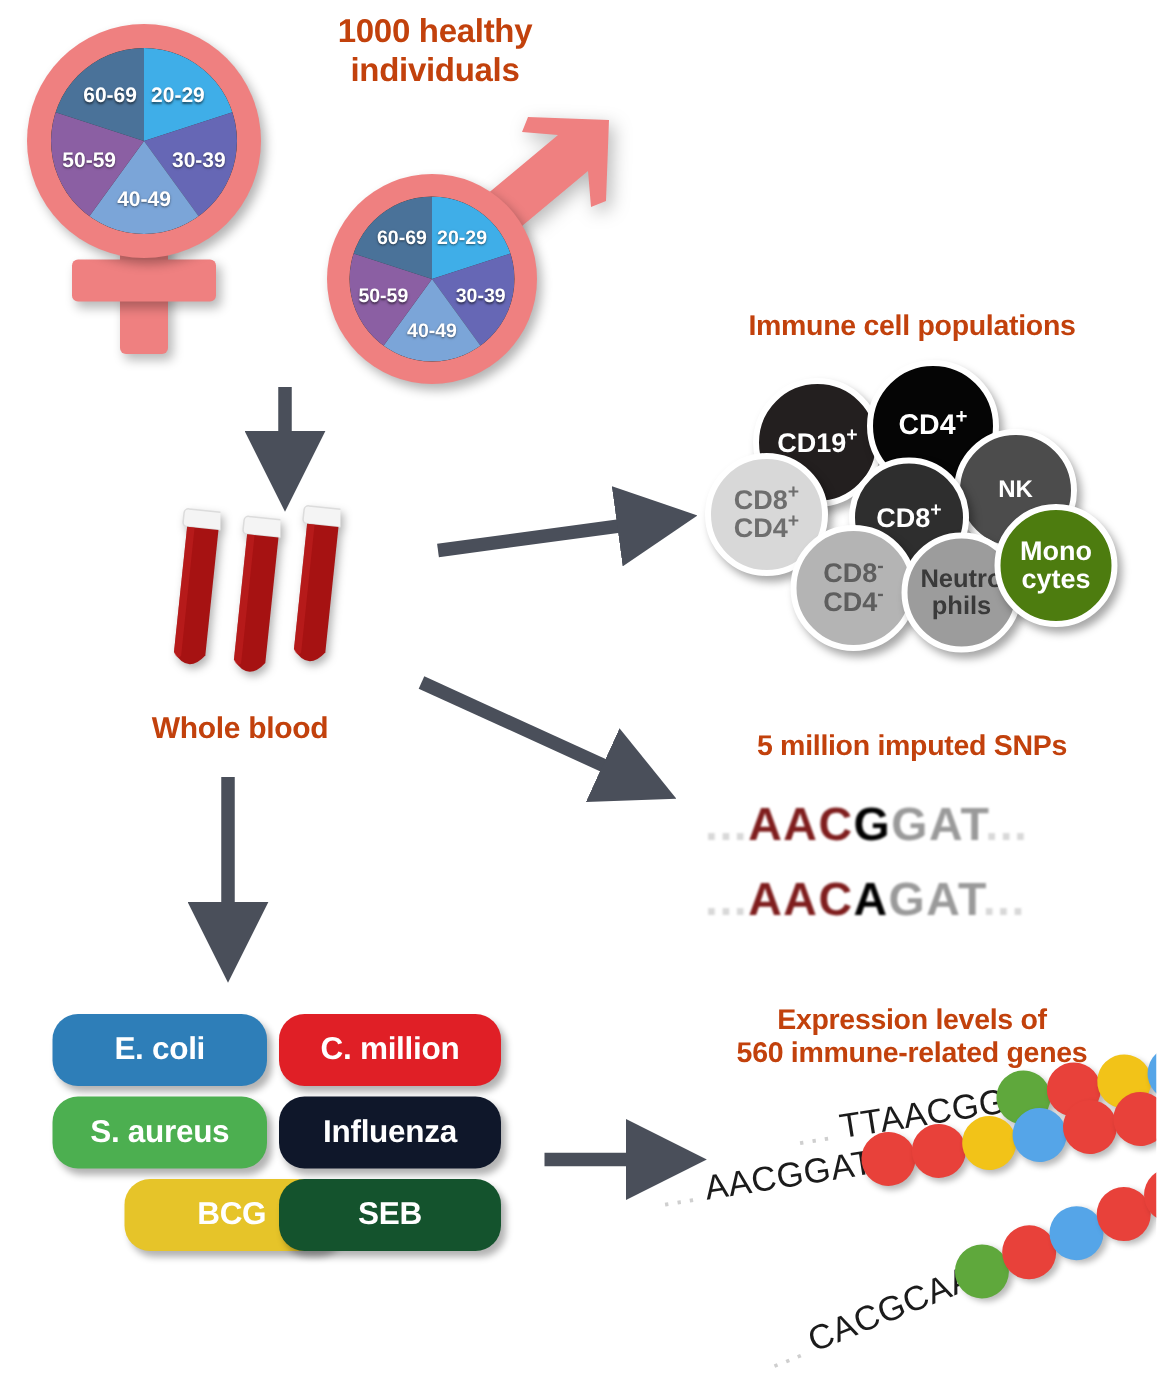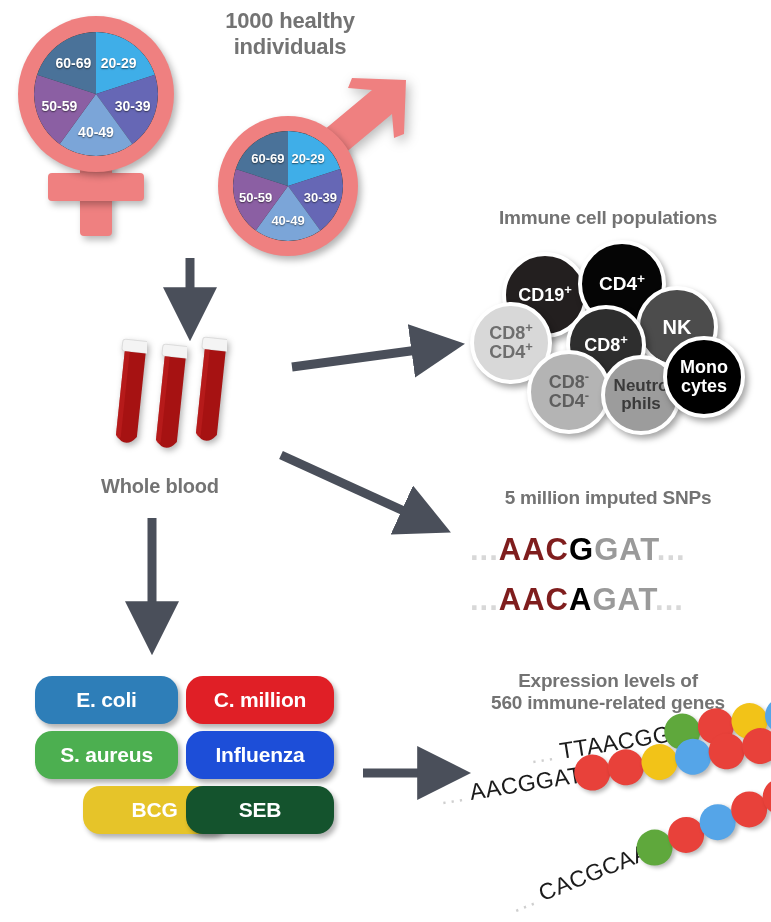--- a/index.html
+++ b/index.html
@@ -16,21 +16,21 @@
     width: 771px;
     height: 922px;
     background: #ffffff;
     overflow: hidden;
   }
   .abs { position: absolute; }
 
   
   .heading {
     font-weight: bold;
-    color: #737373;
+    color: #c2410c;
     text-align: center;
     line-height: 1.18;
     letter-spacing: -0.2px;
   }
   #title-1000 {
     left: 175px; top: 8px; width: 230px;
     font-size: 22px;
   }
   #title-immune {
     left: 452px; top: 207px; width: 312px;
@@ -264,57 +264,57 @@
   <div class="heading abs" id="label-whole-blood">Whole blood</div>
 
   <div class="heading abs" id="title-immune">Immune cell populations</div>
   <div class="abs" id="immune-cells" style="left:0;top:0;width:771px;height:922px;text-decoration:underline;">
       <div class="cell" style="left: 502px; top: 252px; width: 86px; height: 86px; background: rgb(35, 31, 31); color: rgb(255, 255, 255); font-size: 18px; z-index: 10;">
         <span>CD19<sup>+</sup></span>
       </div>
       <div class="cell" style="left: 578px; top: 240px; width: 88px; height: 88px; background: rgb(5, 5, 5); color: rgb(255, 255, 255); font-size: 19px; z-index: 11;">
         <span>CD4<sup>+</sup></span>
       </div>
-      <div class="cell" style="left: 636px; top: 286px; width: 82px; height: 82px; background: rgb(76, 76, 76); color: rgb(255, 255, 255); font-size: 20px; z-index: 12;">
+      <div class="cell" style="left: 636px; top: 286px; width: 82px; height: 82px; background: rgb(76, 76, 76); color: rgb(255, 255, 255); font-size: 16px; z-index: 12;">
         <span>NK</span>
       </div>
       <div class="cell" style="left: 566px; top: 305px; width: 80px; height: 80px; background: rgb(46, 46, 46); color: rgb(255, 255, 255); font-size: 18px; z-index: 13;">
         <span>CD8<sup>+</sup></span>
       </div>
       <div class="cell" style="left: 470px; top: 302px; width: 82px; height: 82px; background: rgb(216, 216, 216); color: rgb(110, 110, 110); font-size: 18px; z-index: 14;">
         <span>CD8<sup>+</sup><br>CD4<sup>+</sup></span>
       </div>
       <div class="cell" style="left: 527px; top: 350px; width: 84px; height: 84px; background: rgb(180, 180, 180); color: rgb(94, 94, 94); font-size: 18px; z-index: 15;">
         <span>CD8<sup>-</sup><br>CD4<sup>-</sup></span>
       </div>
       <div class="cell" style="left: 601px; top: 355px; width: 80px; height: 80px; background: rgb(156, 156, 156); color: rgb(58, 58, 58); font-size: 17px; z-index: 16;">
         <span>Neutro<br>phils</span>
       </div>
-      <div class="cell" style="left: 663px; top: 336px; width: 82px; height: 82px; background: #000000; color: rgb(255, 255, 255); font-size: 18px; z-index: 17;">
+      <div class="cell" style="left: 663px; top: 336px; width: 82px; height: 82px; background: #4d7c0f; color: rgb(255, 255, 255); font-size: 18px; z-index: 17;">
         <span>Mono<br>cytes</span>
       </div>
     </div>
 
   <div class="heading abs" id="title-snps">5 million imputed SNPs</div>
   <div class="abs" id="snp-block" style="left:470px;top:532px;width:290px;height:90px;">
       <div class="snp-row" style="left: 0px; top: 0px;"><span class="faint">...</span><span class="dim">AAC</span><span class="hit">G</span><span class="mid">GAT</span><span class="faint">...</span></div>
       <div class="snp-row" style="left: 0px; top: 50px;"><span class="faint">...</span><span class="dim">AAC</span><span class="hit">A</span><span class="mid">GAT</span><span class="faint">...</span></div>
     </div>
 
   <div class="abs" id="stimuli" style="left:0;top:0;width:400px;height:922px;">
       <div class="stim-btn" style="left: 35px; top: 676px; width: 143px; height: 48px; background: rgb(46, 126, 184);">
         <span>E. coli</span>
       </div>
       <div class="stim-btn" style="left: 186px; top: 676px; width: 148px; height: 48px; background: rgb(224, 31, 38);">
         <span>C. million</span>
       </div>
       <div class="stim-btn" style="left: 35px; top: 731px; width: 143px; height: 48px; background: rgb(76, 175, 80);">
         <span>S. aureus</span>
       </div>
-      <div class="stim-btn" style="left: 186px; top: 731px; width: 148px; height: 48px; background: #1d4ed8;">
+      <div class="stim-btn" style="left: 186px; top: 731px; width: 148px; height: 48px; background: #0f172a;">
         <span>Influenza</span>
       </div>
       <div class="stim-btn" style="left: 35px; top: 786px; width: 143px; height: 48px; background: rgb(230, 196, 41); margin-left: 48px;">
         <span>BCG</span>
       </div>
       <div class="stim-btn" style="left: 186px; top: 786px; width: 148px; height: 48px; background: #14532d;">
         <span>SEB</span>
       </div>
     </div>
 

